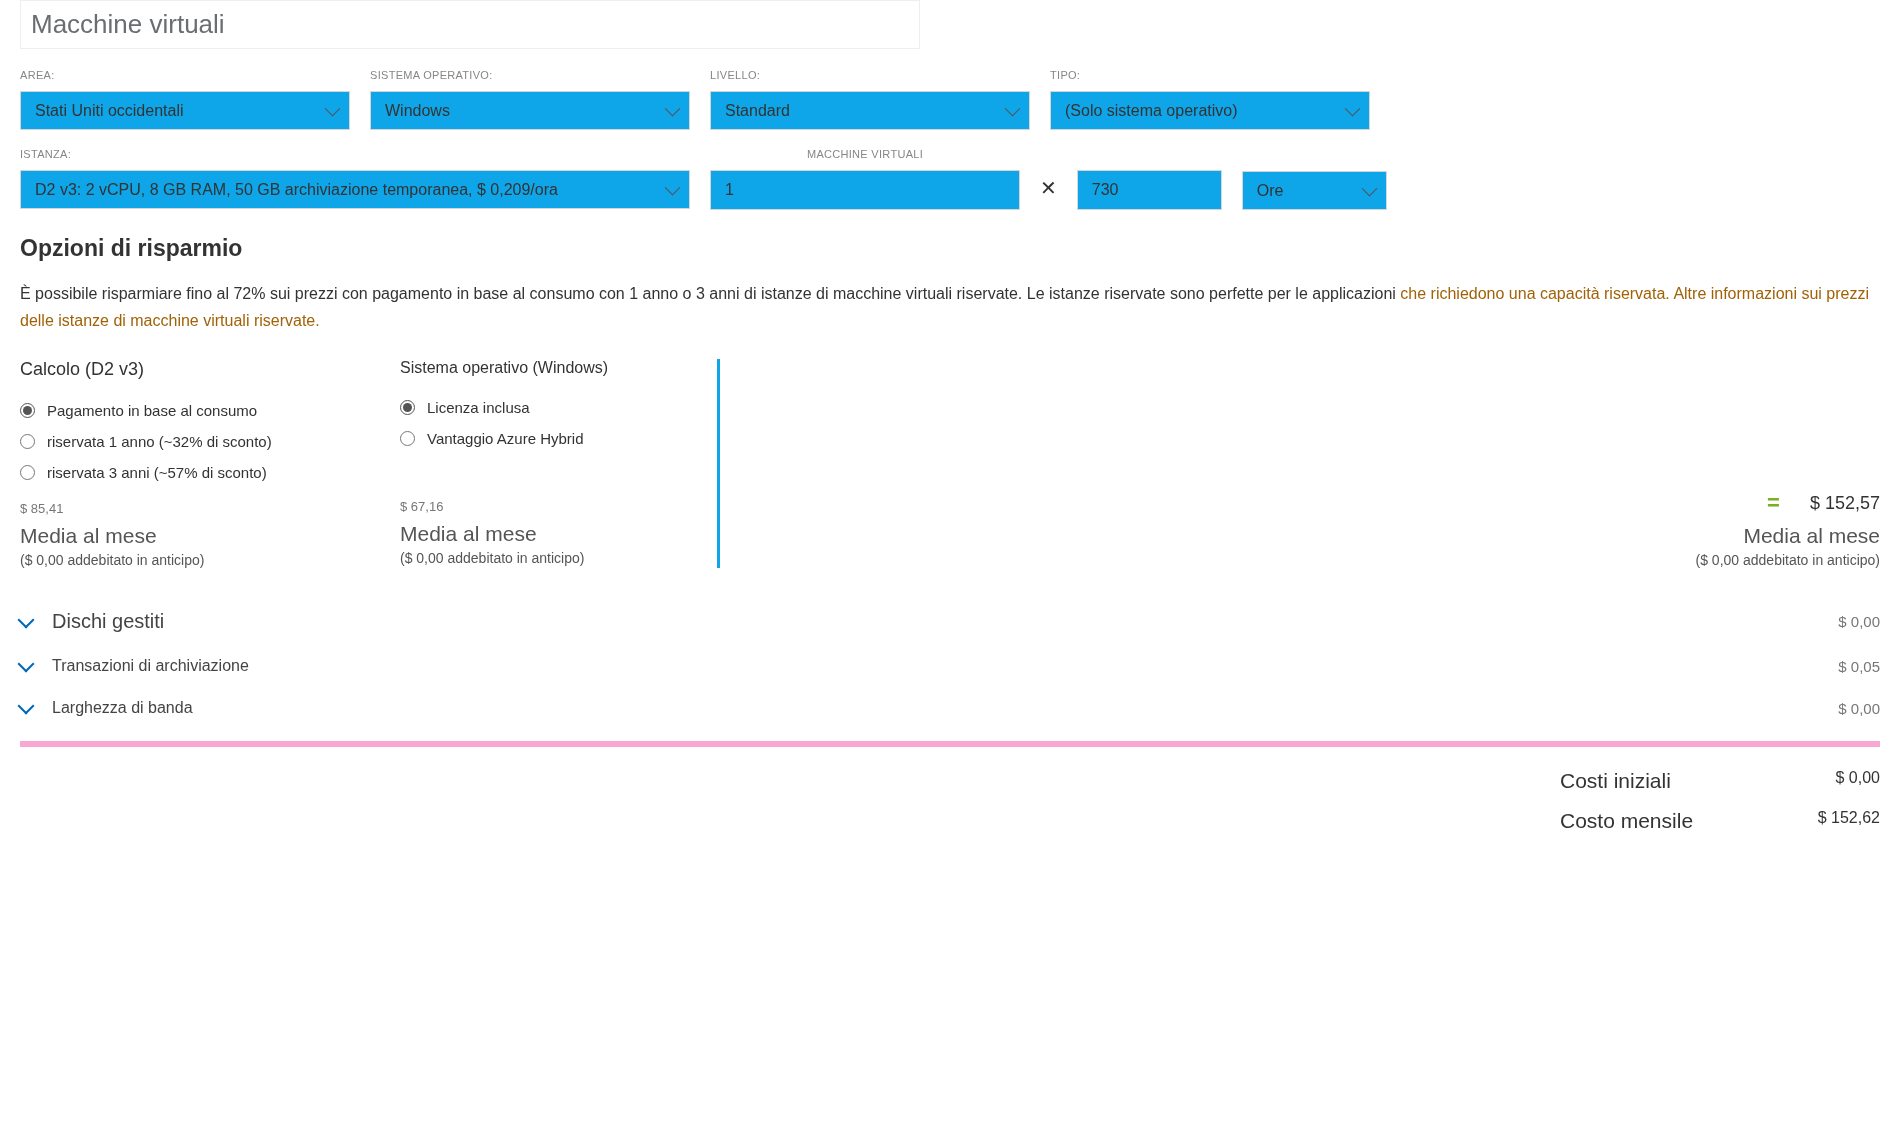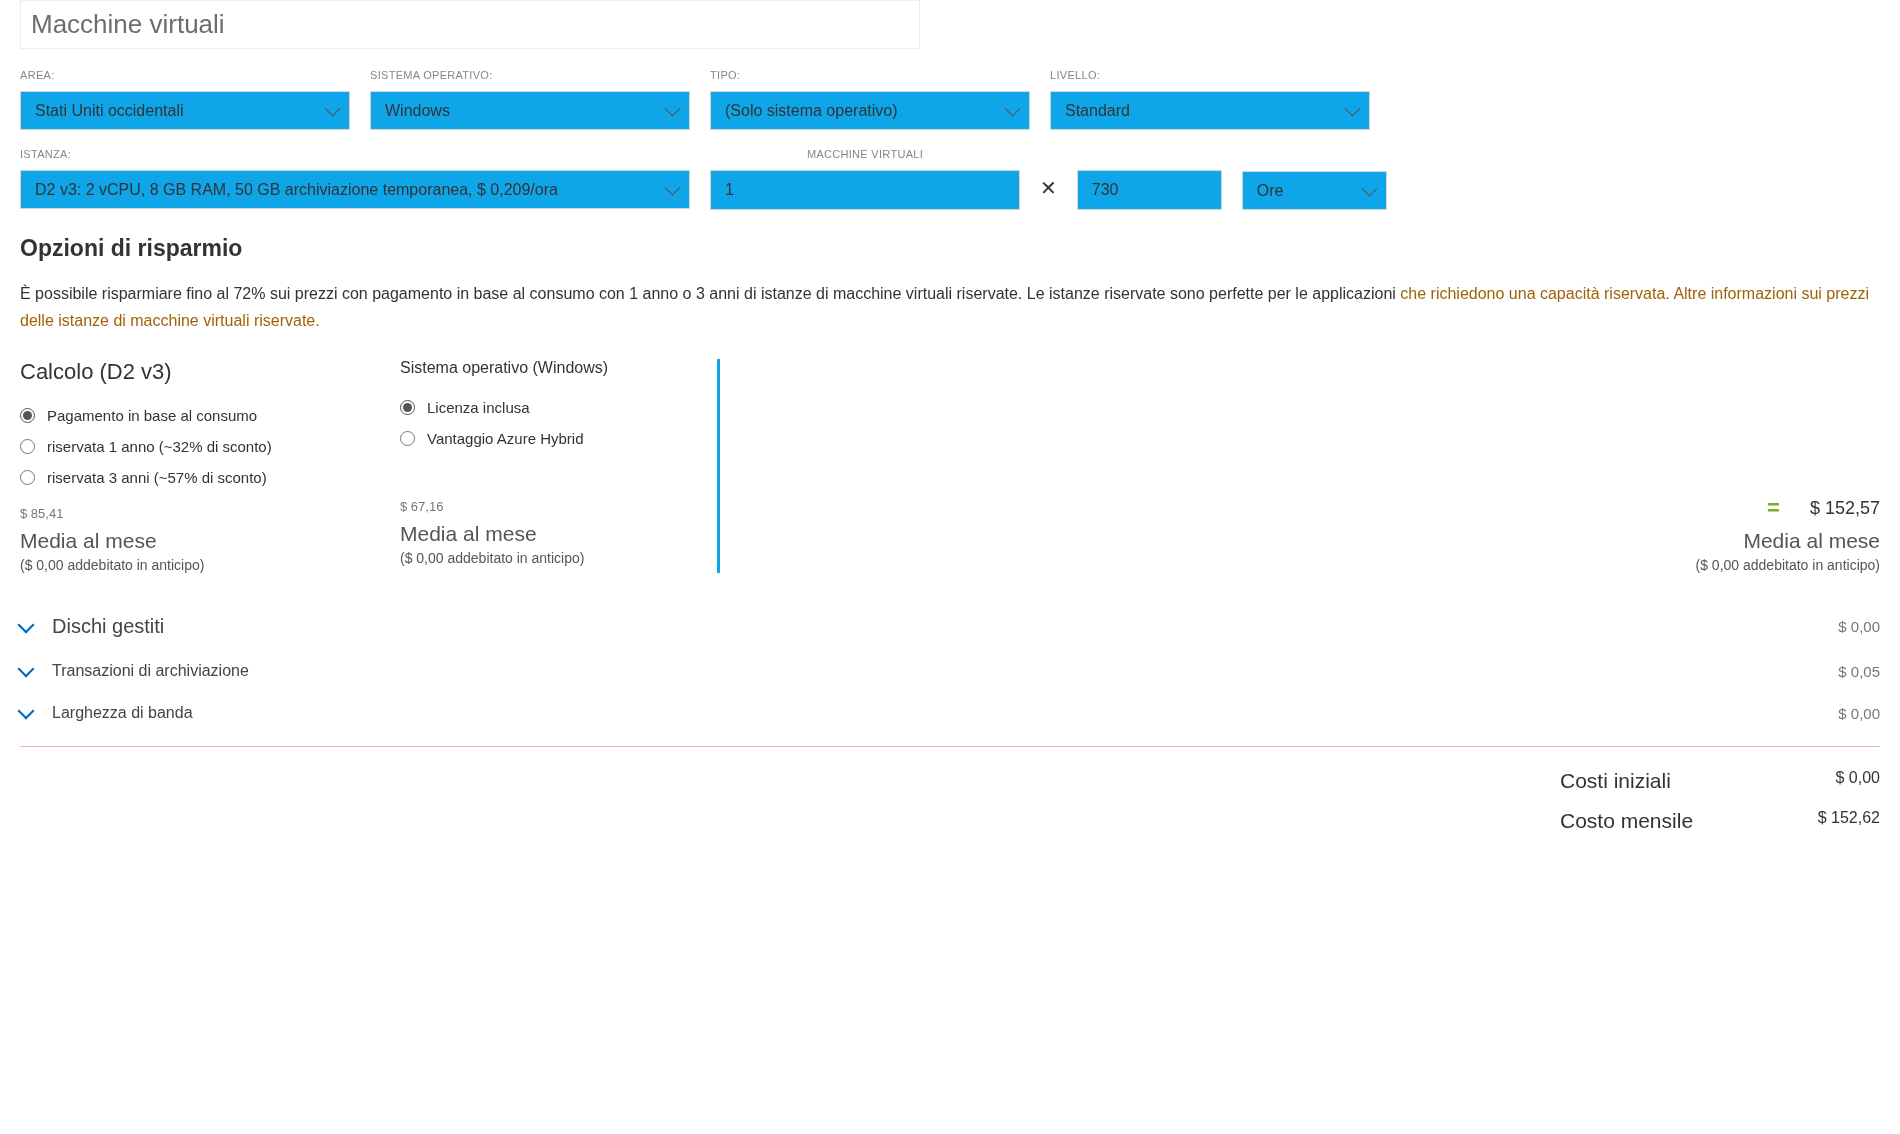--- a/index.html
+++ b/index.html
@@ -14,33 +14,33 @@
 select, .input-text { border: 1px solid #d6d6d6; padding: 10px 34px 10px 14px; font-size: 16px; color: #333; background: #0ea5e9; appearance: none; -webkit-appearance: none; font-family: inherit; }
 .input-text { padding: 10px 14px; }
 .select::after { content: ""; position: absolute; right: 12px; top: 50%; width: 10px; height: 10px; border-right: 1.5px solid #555; border-bottom: 1.5px solid #555; transform: translateY(-70%) rotate(45deg); pointer-events: none; }
 .multiply { font-size: 20px; color: #333; align-self: flex-end; padding-bottom: 10px; }
 .section-heading { font-size: 23px; color: #333; margin: 25px 0 18px 0; }
 .savings-text { font-size: 16px; color: #333; line-height: 1.7; margin-bottom: 25px; }
 a { color: #a16207; text-decoration: none; }
 .columns { display: flex; margin-bottom: 30px; }
 .col { padding-right: 40px; }
 .col.sep { border-right: 3px solid #0ea5e9; padding-left: 40px; }
-.col-title { font-size: 22px; color: #333; margin-bottom: 22px; }
+.col-title { font-size: 18px; color: #333; margin-bottom: 22px; }
 .radio-row { display: flex; align-items: center; margin-bottom: 14px; }
 .radio-row input[type="radio"] { width: 15px; height: 15px; margin-right: 12px; accent-color: #555; }
 .radio-row label { font-size: 15px; color: #333; cursor: pointer; }
 .price-sm { font-size: 13px; color: #777; margin-top: 20px; }
 .price-label { font-size: 21px; color: #555; margin-top: 8px; }
 .price-sub { font-size: 14px; color: #555; margin-top: 4px; }
 .total-col { margin-left: auto; text-align: right; align-self: flex-end; display: flex; flex-direction: column; align-items: flex-end; }
 .total-eq-row { display: flex; align-items: center; gap: 30px; }
 .eq { color: #7bb022; font-size: 22px; font-weight: bold; }
 .total-price { font-size: 18px; color: #333; }
 .acc { display: flex; align-items: center; padding: 12px 0; }
-.acc.bordered { border-bottom: 1px solid #f9a8d4; padding-bottom: 24px; margin-bottom: 14px; }
+.acc.bordered { border-bottom: 6px solid #f9a8d4; padding-bottom: 24px; margin-bottom: 14px; }
 .chev { width: 12px; height: 12px; border-right: 2px solid #0067b8; border-bottom: 2px solid #0067b8; transform: rotate(45deg); margin-right: 20px; margin-top: -4px; }
 .acc-title { font-size: 20px; color: #444; }
 .acc-title.sm { font-size: 16px; }
 .acc-price { margin-left: auto; font-size: 15px; color: #777; }
 .summary { display: flex; justify-content: flex-end; margin-top: 14px; }
 .summary-inner { width: 320px; }
 .summary-row { display: flex; justify-content: space-between; padding: 8px 0; }
 .summary-label { font-size: 21px; color: #333; }
 .summary-val { font-size: 16px; color: #333; }
 </style>
@@ -54,26 +54,26 @@
 <div class="row">
   <div class="field" style="width:330px">
     <span class="field-label">AREA:</span>
     <div class="select"><select style="width:100%"><option>Stati Uniti occidentali</option></select></div>
   </div>
   <div class="field" style="width:320px">
     <span class="field-label">SISTEMA OPERATIVO:</span>
     <div class="select"><select style="width:100%"><option>Windows</option></select></div>
   </div>
   <div class="field" style="width:320px">
+    <span class="field-label">LIVELLO:</span>
+    <div class="select"><select style="width:100%"><option>Standard</option></select></div>
+  </div>
+  <div class="field" style="width:320px">
     <span class="field-label">TIPO:</span>
     <div class="select"><select style="width:100%"><option>(Solo sistema operativo)</option></select></div>
-  </div>
-  <div class="field" style="width:320px">
-    <span class="field-label">LIVELLO:</span>
-    <div class="select"><select style="width:100%"><option>Standard</option></select></div>
   </div>
 </div>
 
 <div class="row">
   <div class="field" style="width:670px">
     <span class="field-label">ISTANZA:</span>
     <div class="select"><select style="width:100%"><option>D2 v3: 2 vCPU, 8 GB RAM, 50 GB archiviazione temporanea, $ 0,209/ora</option></select></div>
   </div>
   <div class="field" style="width:310px">
     <span class="field-label center">MACCHINE VIRTUALI</span>

